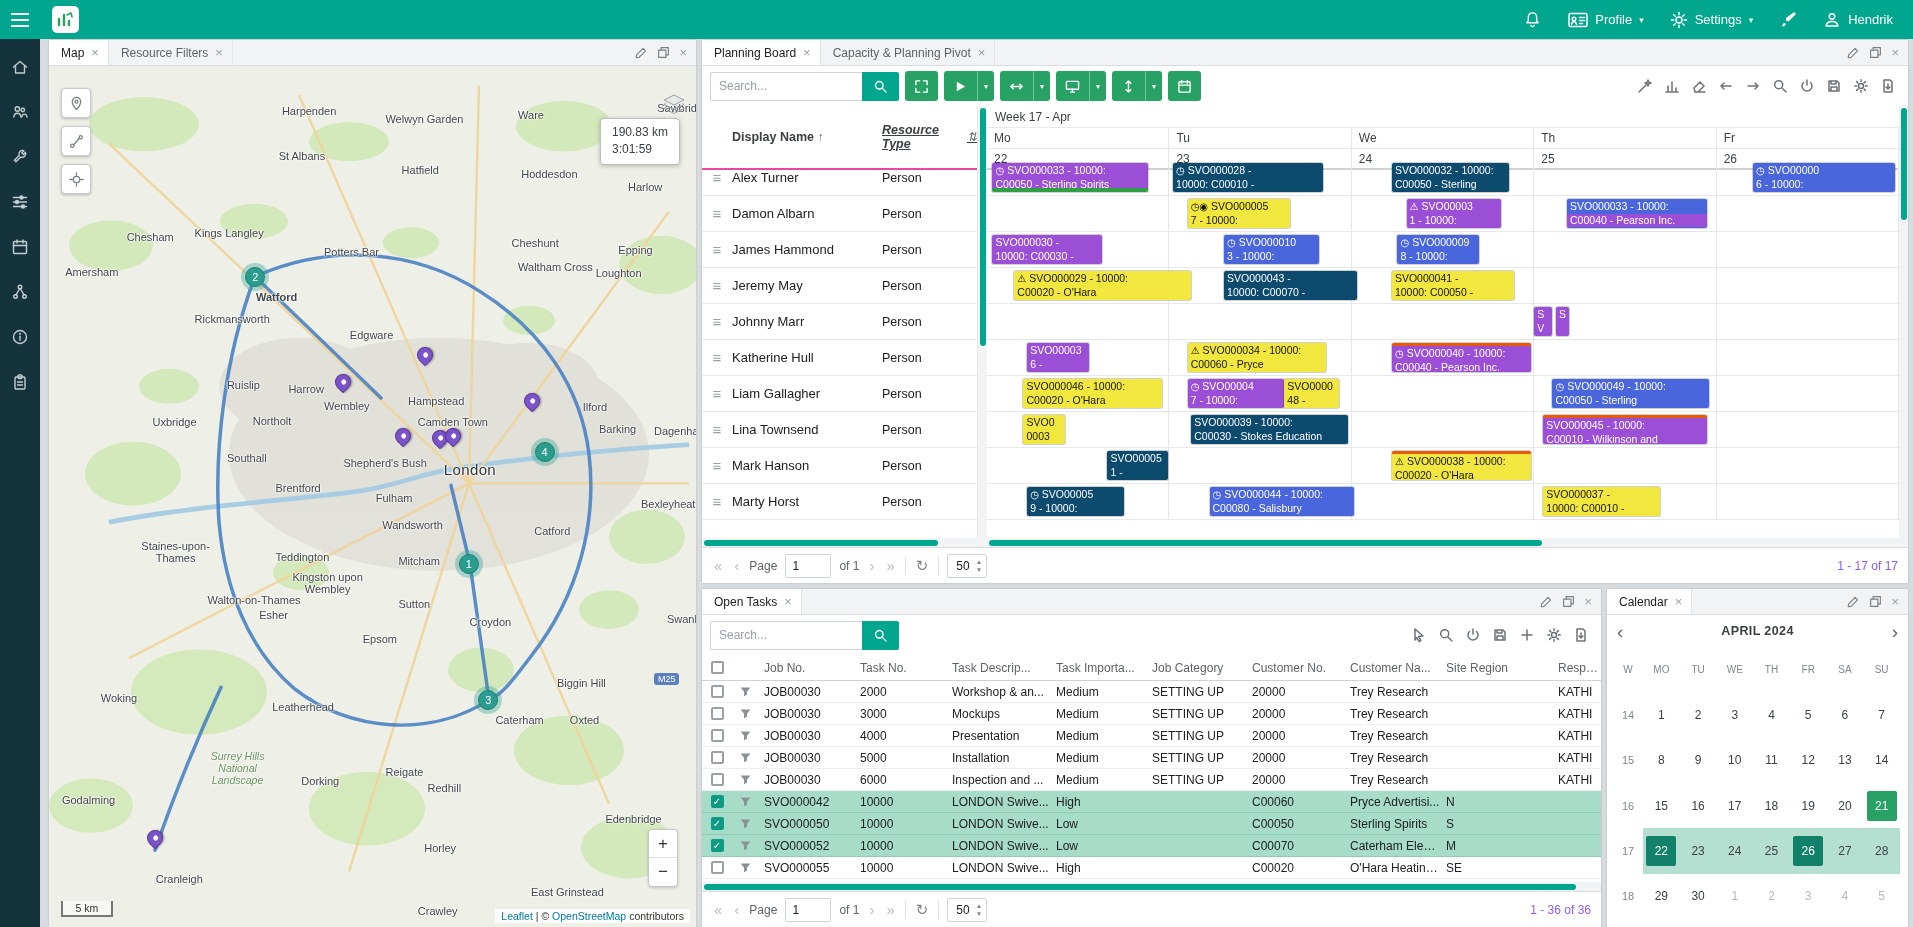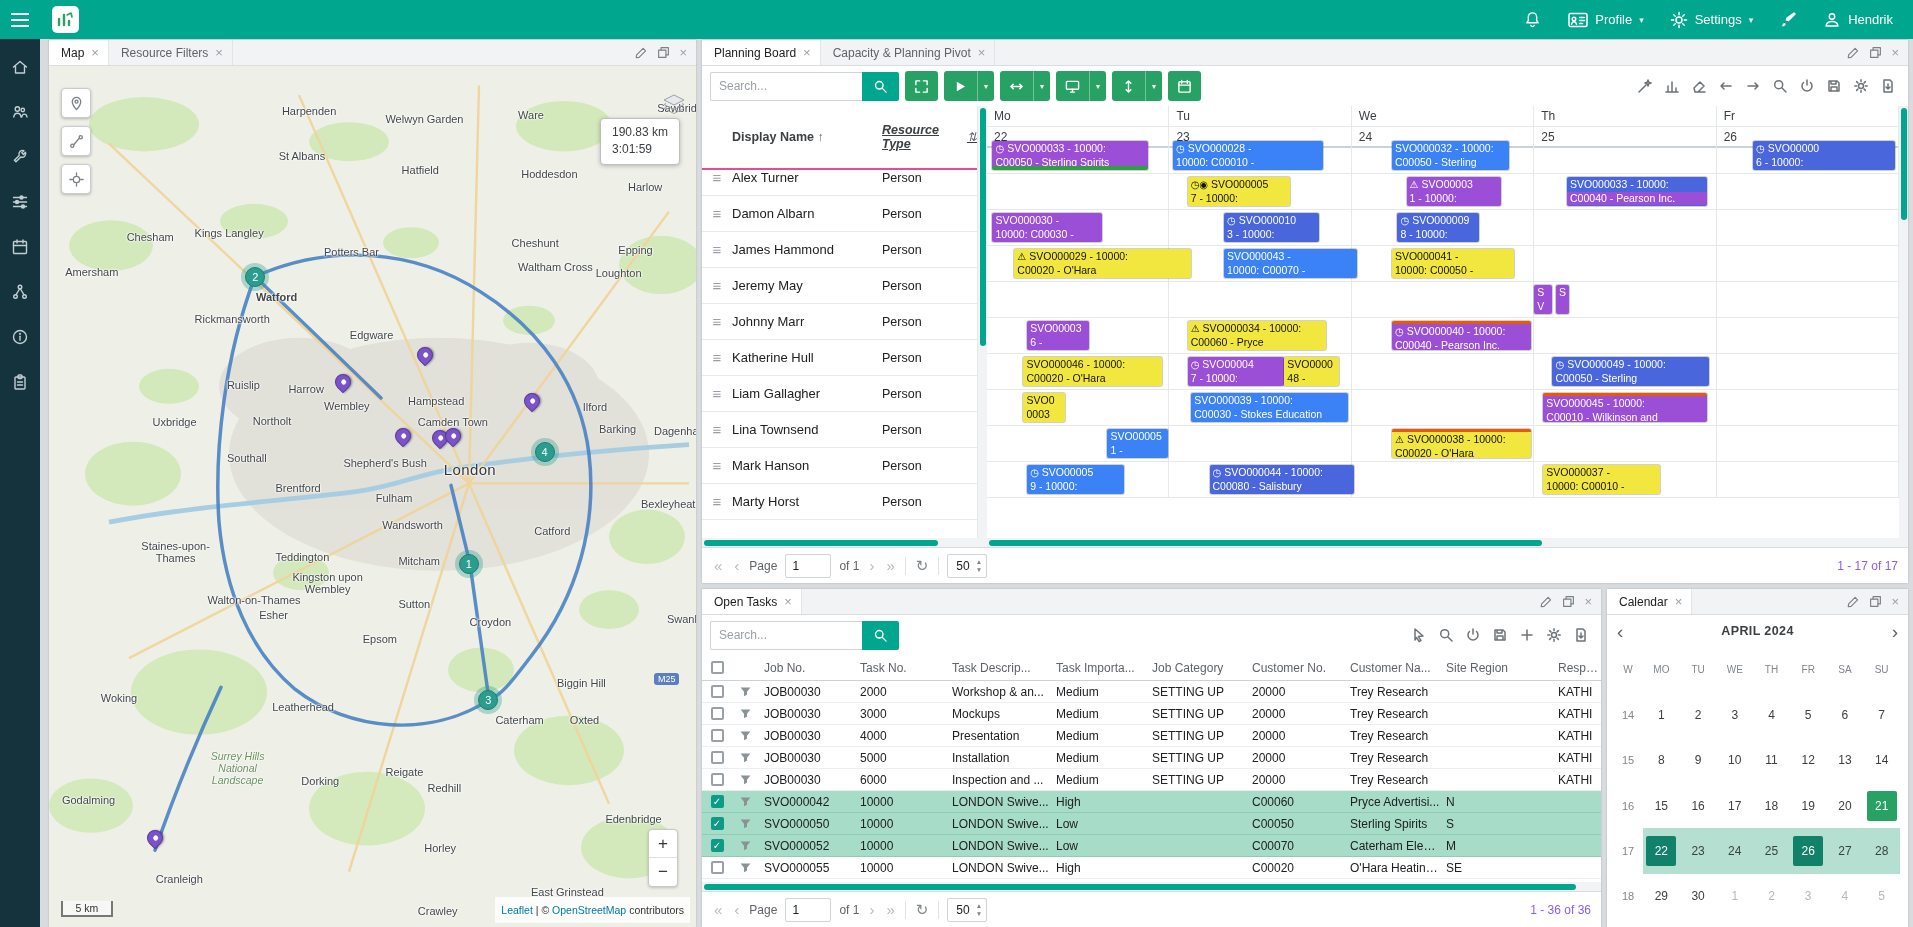--- a/index.html
+++ b/index.html
@@ -67,21 +67,21 @@
   .mcluster{position:absolute;transform:translate(-50%,-50%);width:28px;height:28px;border-radius:50%;background:rgba(42,157,143,.35);display:flex;align-items:center;justify-content:center}
   .mcn{width:20px;height:20px;border-radius:50%;background:#2A9D8F;color:#fff;font-size:11px;display:flex;align-items:center;justify-content:center;border:1px solid #1d7d72}
   .mctl{position:absolute;left:12px;top:22px;display:flex;flex-direction:column;gap:8px;z-index:5}
   .mbtn{width:30px;height:30px;background:#fff;border:1px solid #c9cccd;border-radius:4px;box-shadow:0 1px 3px rgba(0,0,0,.25);display:flex;align-items:center;justify-content:center;cursor:pointer}
   .mtt{position:absolute;right:16px;top:52px;background:#fff;border:1px solid #bdbfc1;border-radius:4px;box-shadow:0 1px 4px rgba(0,0,0,.25);padding:5px 11px;font-size:12px;color:#3a3e42;z-index:5;text-align:left;line-height:1.45}
   .mlayers{position:absolute;right:11px;top:28px;z-index:6}
   .zoom{position:absolute;right:18px;bottom:40px;width:30px;background:#fff;border:1px solid #c6c8ca;border-radius:4px;box-shadow:0 1px 3px rgba(0,0,0,.2);z-index:5}
   .zbtn{width:100%;height:28px;background:none;border:none;font-size:17px;color:#333;cursor:pointer;font-family:inherit}
   .zbtn:first-child{border-bottom:1px solid #e0e0e0}
   .scale{position:absolute;left:12px;bottom:10px;font-size:10.5px;color:#333;background:rgba(255,255,255,.55);padding:1px 4px;border:2px solid #777;border-top:none;width:52px;text-align:center;z-index:5}
-  .attr{position:absolute;right:6px;bottom:4px;background:rgba(255,255,255,.82);font-size:10.5px;color:#333;padding:7px 6px;z-index:5}
+  .attr{position:absolute;right:6px;bottom:4px;background:rgba(255,255,255,.82);font-size:10.5px;color:#333;padding:1px 6px;z-index:5}
   .attr .lnk{color:#0078A8}
   
   #plannerPanel{left:702px;top:40px;width:1206px;height:543px}
   .plgrid{flex:1;display:flex;overflow:hidden;position:relative}
   .plleft{width:276px;display:flex;flex-direction:column;overflow:hidden;border-right:1px solid #e6e9ea}
   .lhead{height:64px;border-bottom:2px solid #ec4899;display:flex;align-items:center;flex-shrink:0}
   .lh-handle{width:30px}
   .lh-name{width:150px;font-weight:bold;font-size:12.5px;color:#3c4043}
   .lh-type{flex:1;font-size:12.5px;color:#3c4043;font-style:italic;text-decoration:underline;font-weight:bold;display:flex;align-items:center;gap:4px}
   .sorticon{font-size:12px;color:#5f6368;font-weight:normal}
@@ -98,21 +98,21 @@
   .dayrow,.daterow{display:flex;height:21px}
   .dayrow .dcell,.daterow .dcell{flex:1;display:flex;align-items:center;padding-left:7px;font-size:12px;color:#3c4043;border-right:1px solid #e6e9ea;border-bottom:1px solid #e6e9ea}
   .daterow .dcell{border-bottom:2px solid #ccd2d5}
   .srows{flex:1;overflow:hidden;margin-top:-10px;position:relative}
   .srow{position:relative;height:36px;border-bottom:1px solid #e6e9ea;display:flex}
   .scell{flex:1;border-right:1px solid #e6e9ea}
   .task{position:absolute;top:3px;bottom:3px;border-radius:2px;padding:1px 3px;font-size:10.5px;line-height:1.3;overflow:hidden;box-shadow:0 0 0 1px rgba(0,0,0,.18);cursor:pointer;z-index:2}
   .task .tl{white-space:nowrap;overflow:hidden}
   .task.yellow{background:#F2E73E;color:#141414}
   .task.purple{background:#9A4FD6;color:#fff}
-  .task.cyan{background:#3b82f6;color:#fff}
+  .task.cyan{background:#0c4a6e;color:#fff}
   .task.blue{background:#4A66DC;color:#fff}
   .task.sg{border-bottom:4px solid #2F9E44}
   .task.so{border-top:3px solid #E8590C}
   .tl2.bg-purple{background:#9A4FD6;color:#fff;margin:0 -3px -2px;padding:0 3px}
   .ticon{margin-right:3px;font-size:10px}
   .svscroll{width:9px;background:#f1f3f4;position:relative;flex-shrink:0}
   .svthumb{position:absolute;left:1.5px;top:2px;width:6px;height:26%;background:var(--teal);border-radius:3px}
   .hscrolls{display:flex;height:9px;flex-shrink:0;background:#f1f3f4}
   .htrack{position:relative}
   .hthumb{position:absolute;top:1.5px;height:6px;background:var(--teal);border-radius:3px}
@@ -656,20 +656,21 @@
             <span class="rname">Marty Horst</span>
             <span class="rtype">Person</span>
           </div>
         </div>
     </div>
     <div class="lvscroll">
         <div class="lvthumb"></div>
       </div>
     <div class="plsched">
       <div class="shead">
+        <div class="weekrow">Week 17 - Apr</div>
         <div class="dayrow" id="dayNames">
             <div class="dcell">Mo</div>
             <div class="dcell">Tu</div>
             <div class="dcell">We</div>
             <div class="dcell">Th</div>
             <div class="dcell">Fr</div>
           </div>
         <div class="daterow" id="dayDates">
             <div class="dcell">22</div>
             <div class="dcell">23</div>

